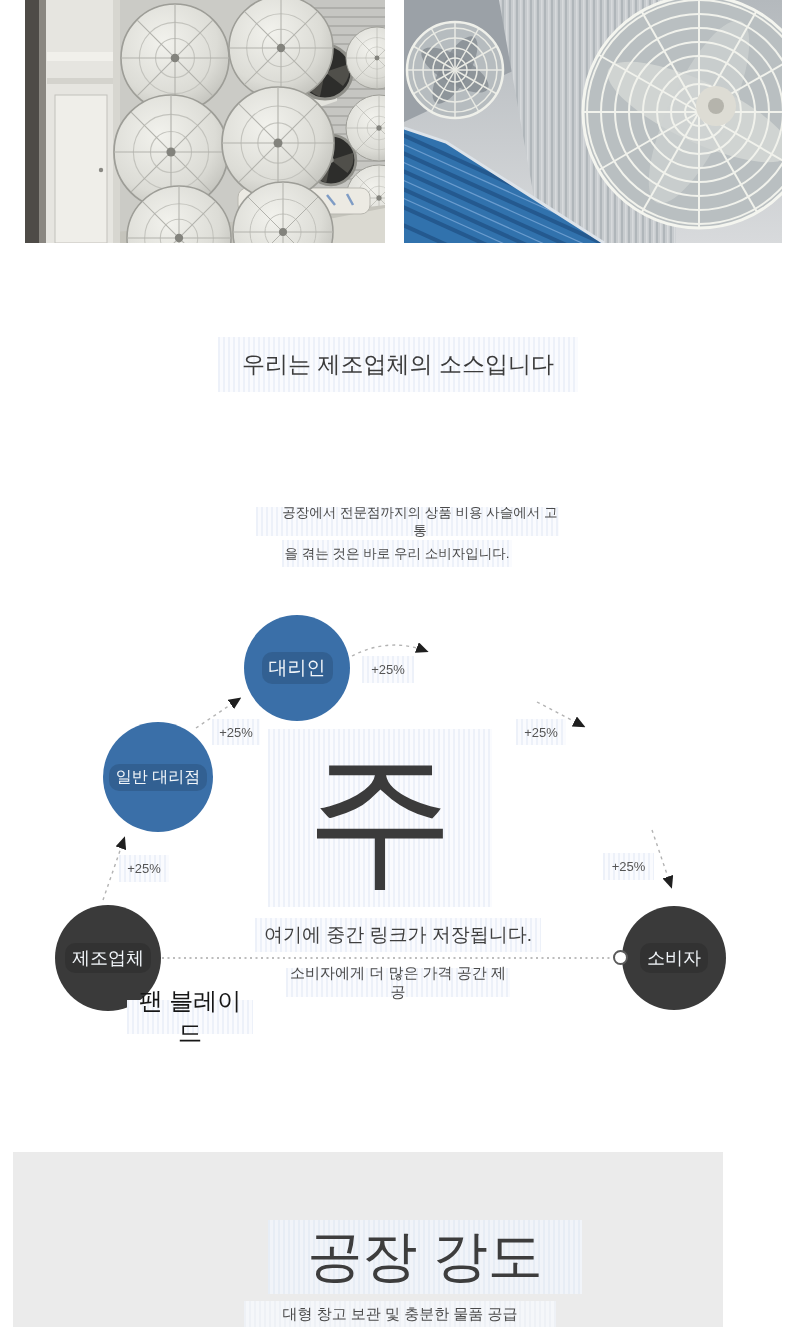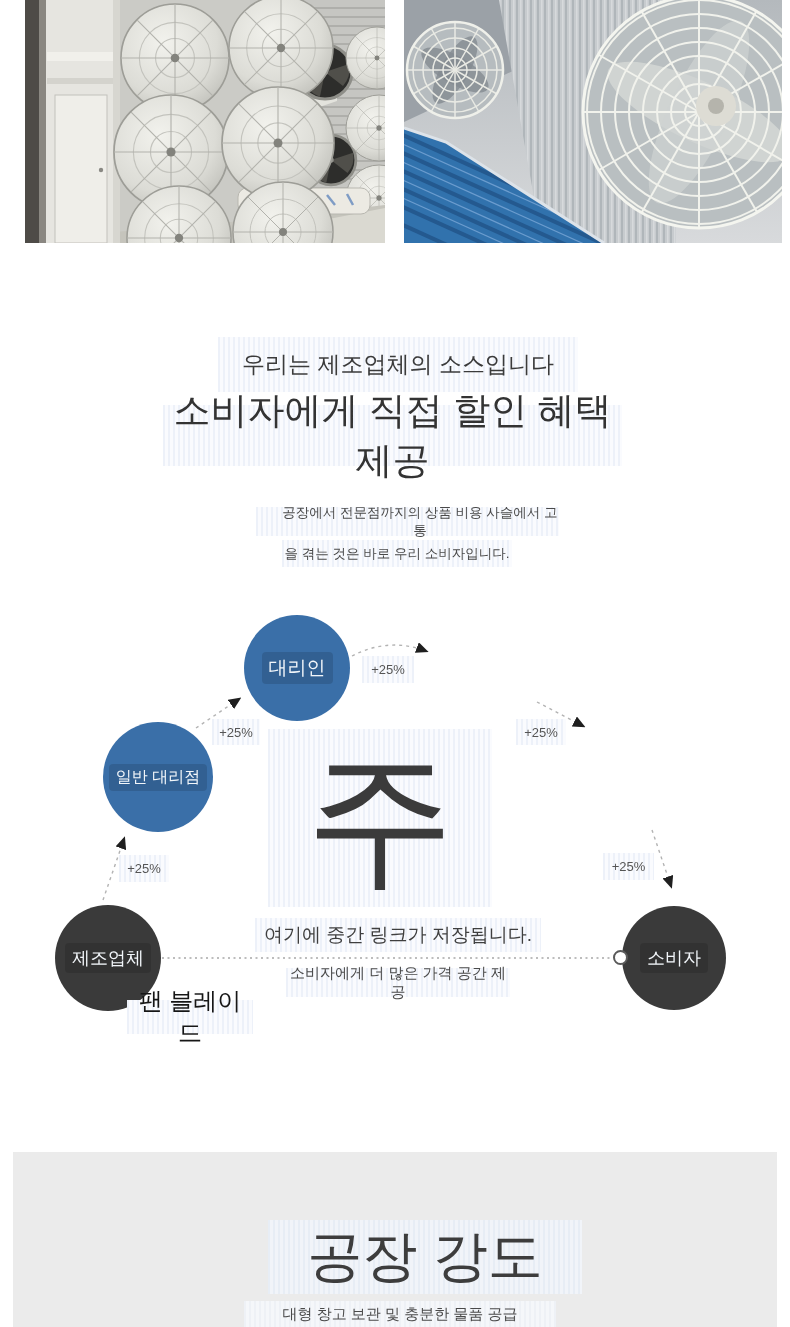--- a/index.html
+++ b/index.html
@@ -24,21 +24,21 @@
   .photo svg { display: block; width: 100%; height: 100%; }
 
   #intro-subtitle { left: 218px; top: 337px; width: 360px; height: 55px; font-size: 23px; color: #3b3b3b; }
   #intro-title    { left: 163px; top: 405px; width: 459px; height: 61px; font-size: 37px; color: #333333; }
   #intro-para1    { left: 256px; top: 507px; width: 278px; height: 29px; font-size: 13.5px; color: #4a4a4a; padding-left: 25px; }
   #intro-para2    { left: 282px; top: 540px; width: 230px; height: 27px; font-size: 13.5px; color: #4a4a4a; }
 
   #flow-arrows { left: 0; top: 580px; width: 790px; height: 470px; pointer-events: none; }
 
   .node { border-radius: 50%; color: #f2f6fa; }
-  .node .nlabel { padding: 3px 7px; background: rgba(0,0,0,0.13); border-radius: 4px; white-space: nowrap; }
+  .node .nlabel { padding: 3px 7px; background: rgba(0,0,0,0.13); border-radius: 10px; white-space: nowrap; }
   .node-blue { background: #3a6fa8; }
   .node-dark { background: #3a3a3a; }
   #node-agent        { left: 244px; top: 615px; width: 106px; height: 106px; font-size: 19px; }
   #node-wholesaler   { left: 433px; top: 615px; width: 106px; height: 106px; font-size: 19px; }
   #node-general      { left: 103px; top: 722px; width: 110px; height: 110px; font-size: 16px; }
   #node-specialty    { left: 572px; top: 724px; width: 106px; height: 106px; font-size: 19px; }
   #node-manufacturer { left: 55px;  top: 905px; width: 106px; height: 106px; font-size: 18px; }
   #node-consumer     { left: 622px; top: 906px; width: 104px; height: 104px; font-size: 18px; text-align: center; }
 
   .pct { font-size: 13px; color: #555555; }
@@ -48,21 +48,21 @@
   #pct-3 { left: 516px; top: 719px; width: 50px; height: 26px; }
   #pct-4 { left: 603px; top: 853px; width: 51px; height: 27px; }
 
   #watermark { left: 268px; top: 729px; width: 224px; height: 178px; font-size: 148px; line-height: 178px; color: #3b3b3b; }
   #center-note { left: 255px; top: 918px; width: 286px; height: 34px; font-size: 19px; color: #3f3f3f; }
   #bottom-note { left: 286px; top: 968px; width: 224px; height: 29px; font-size: 15px; color: #4a4a4a; }
   #consumer-dot { left: 613px; top: 950px; width: 11px; height: 11px; border-radius: 50%;
                   background: #ffffff; border: 2px solid #5a5a5a; z-index: 5; }
   #fan-caption { left: 127px; top: 1000px; width: 126px; height: 34px; font-size: 24px; color: #161616; }
 
-  #factory-section { left: 13px; top: 1152px; width: 764px; height: 175px; background: #ebebeb; }
+  #factory-section { left: 13px; top: 1152px; width: 710px; height: 175px; background: #ebebeb; }
   #factory-title    { left: 255px; top: 68px;  width: 314px; height: 74px; font-size: 55px; color: #3d3d3d; }
   #factory-subtitle { left: 231px; top: 149px; width: 312px; height: 26px; font-size: 15px; color: #4a4a4a;
                       background: repeating-linear-gradient(90deg, #eef1f6 0px, #eef1f6 2px, #f5f7fa 2px, #f5f7fa 5px); }
 </style>
 </head>
 <body>
 
 <div class="page">
 
   <div class="abs photo" id="photo-left">
@@ -223,21 +223,20 @@
             <line x1="295" y1="112" x2="395" y2="55"></line>
         </g>
         <circle cx="312" cy="106" r="20" fill="#dddcd4"></circle>
         <circle cx="312" cy="106" r="8" fill="#b5b4ac"></circle>
         <circle cx="295" cy="112" r="116" fill="none" stroke="#f4f5ef" stroke-width="3"></circle>
       </g>
     </svg>
   </div>
 
   <div class="abs ctr hl" id="intro-subtitle">우리는 제조업체의 소스입니다</div>
-  <div class="abs ctr hl" id="intro-title">소비자에게 직접 할인 혜택 제공</div>
   <div class="abs ctr hl" id="intro-para1">공장에서 전문점까지의 상품 비용 사슬에서 고통</div>
   <div class="abs ctr hl" id="intro-para2">을 겪는 것은 바로 우리 소비자입니다.</div>
 
   <svg class="abs" id="flow-arrows" viewBox="0 0 790 470">
     <defs>
       <marker id="ah" markerWidth="9" markerHeight="8" refX="7" refY="4" orient="auto">
         <polygon points="0,0 9,4 0,8" fill="#1f1f1f"></polygon>
       </marker>
     </defs>
     <g fill="none" stroke="#b3b3b3" stroke-width="1.4" stroke-dasharray="3 4" marker-end="url(#ah)">

